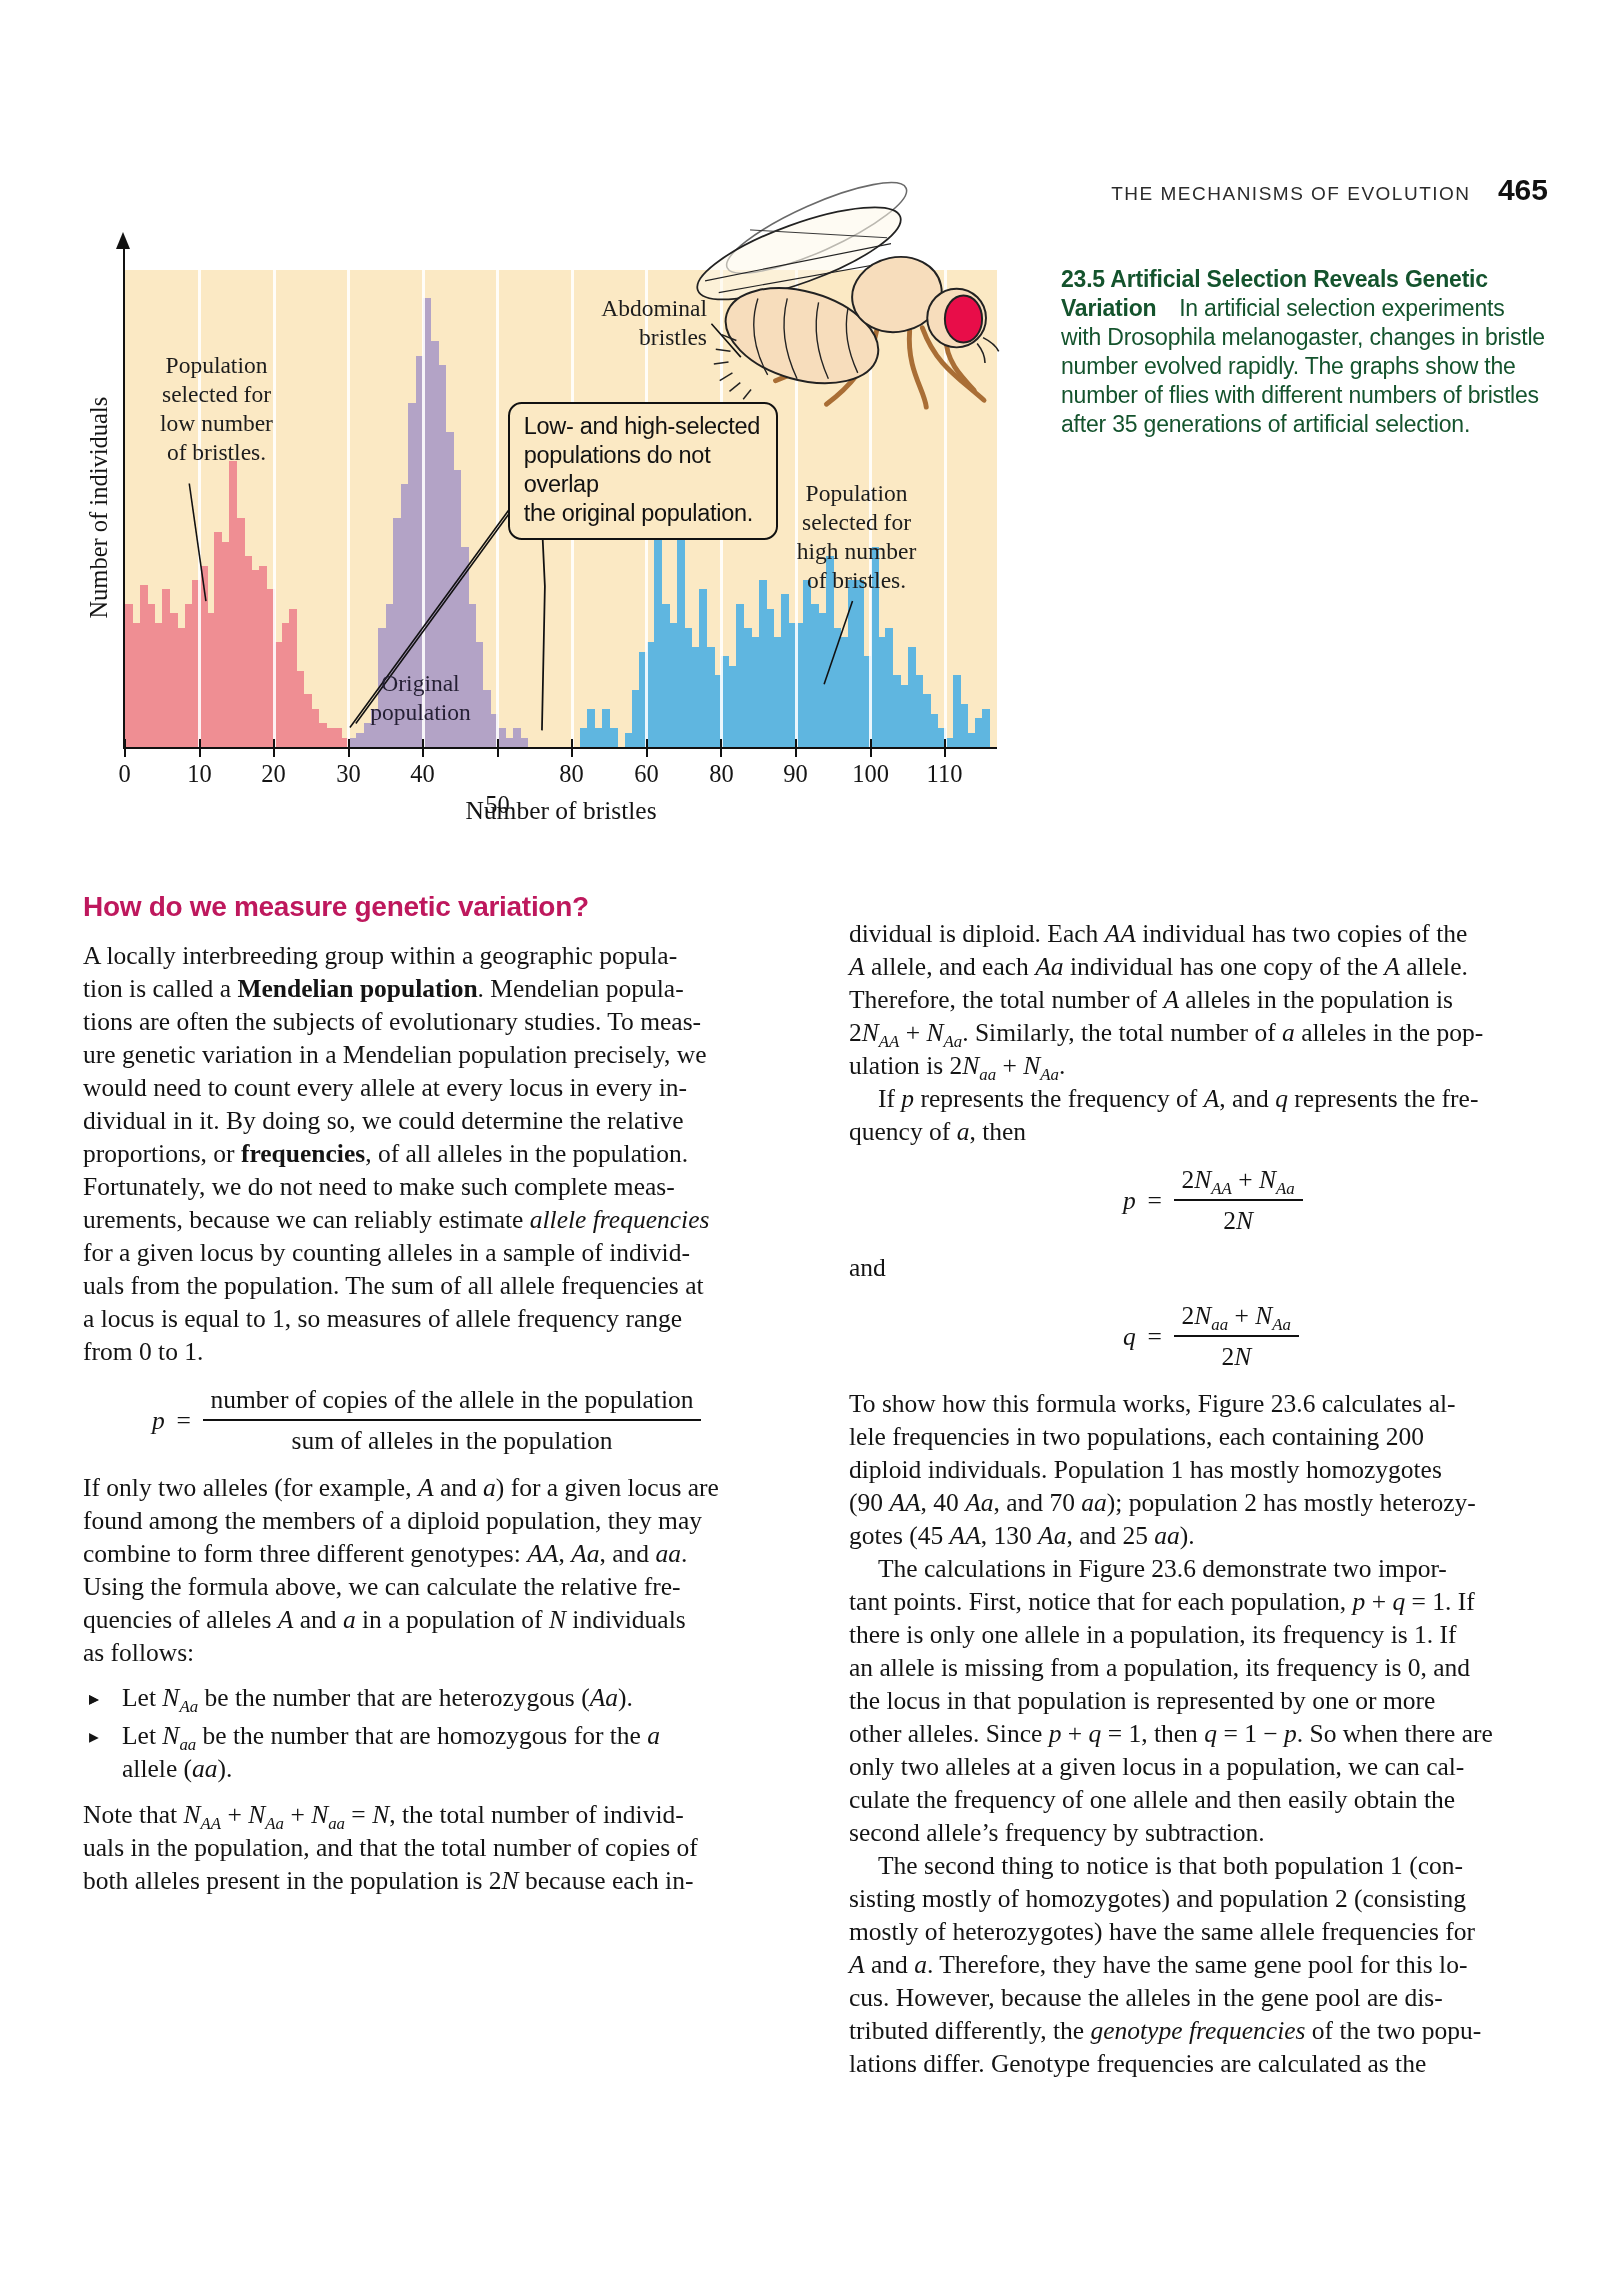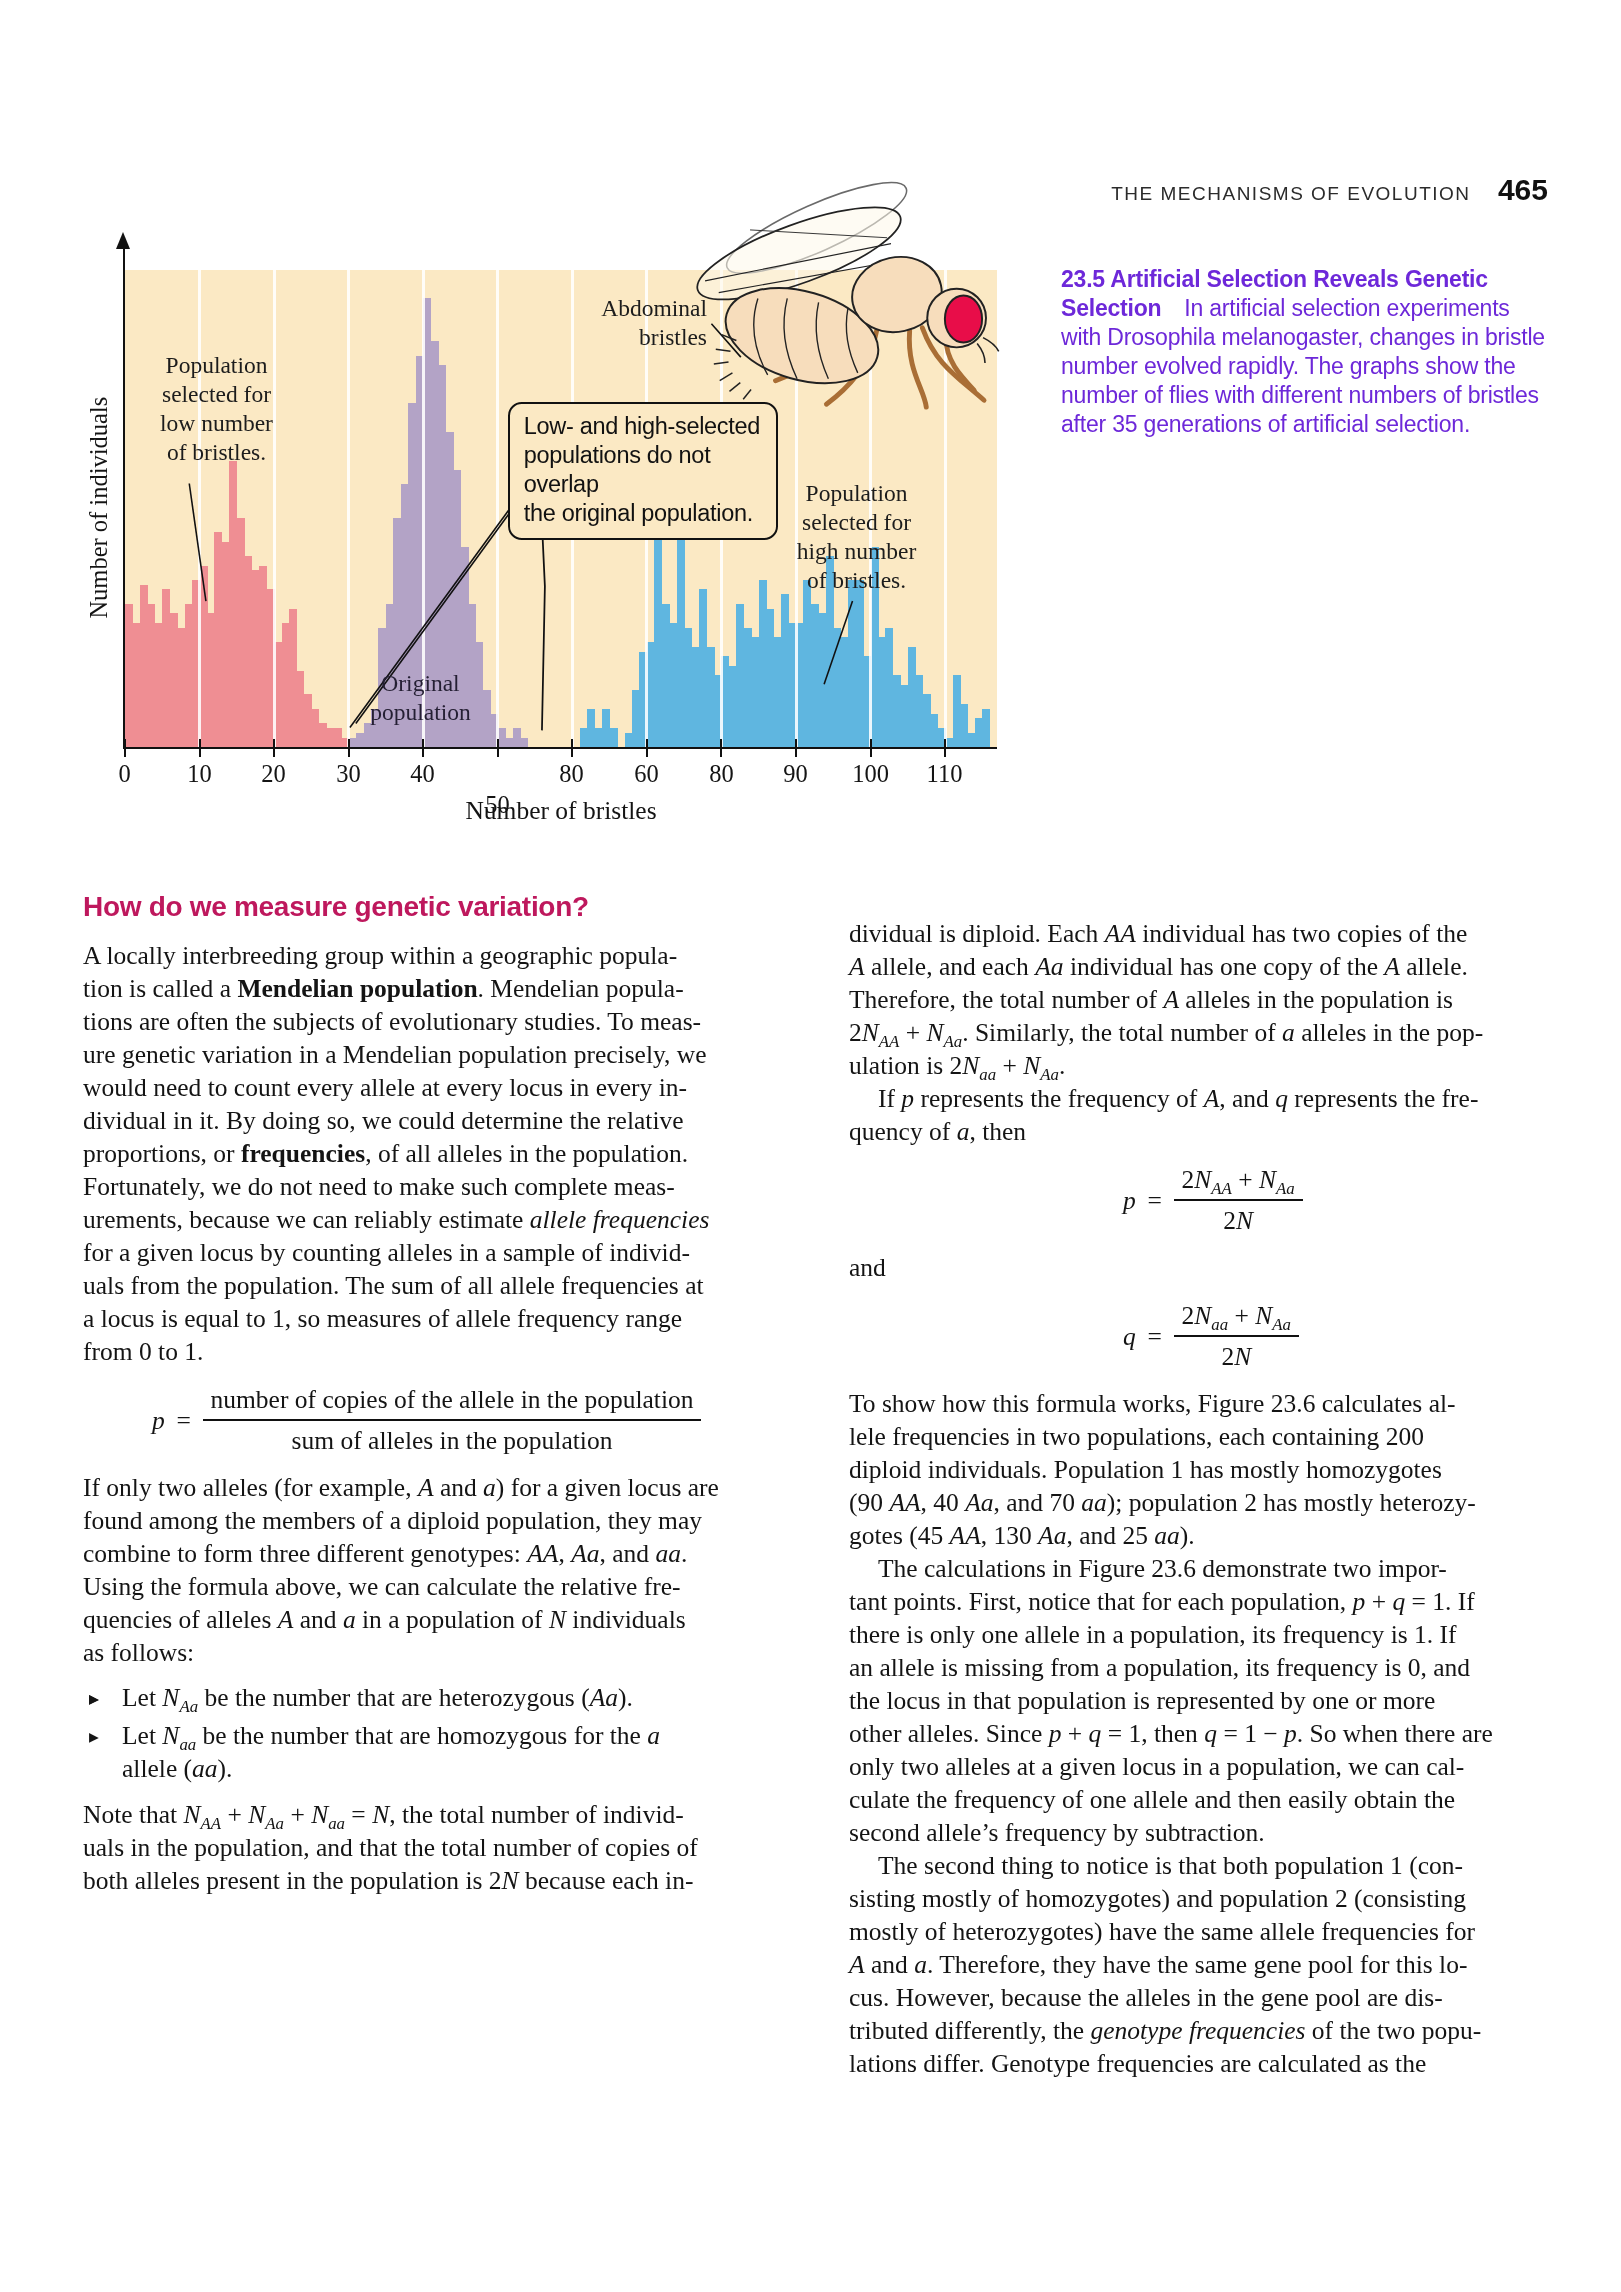--- a/index.html
+++ b/index.html
@@ -28,21 +28,21 @@
   .lbl-orig{left:302px;top:504px;width:123px;color:#241f33;}
   .lbl-high{left:733px;top:314px;width:133px;}
   .lbl-abd{left:525px;top:129px;width:125px;}
   .callout{position:absolute;left:451px;top:237px;width:241px;z-index:6;background:#fbe9c4;border:2.5px solid #111;border-radius:13.7px;padding:7.8px 11.8px 9.8px 13.7px;
            font-family:"Liberation Sans","DejaVu Sans",sans-serif;font-size:23.5px;line-height:29px;letter-spacing:-0.3px;color:#111;}
   .leaders{position:absolute;left:0;top:0;width:965px;height:686px;z-index:4;pointer-events:none;}
   .flysvg{position:absolute;left:632px;top:13.7px;width:314px;height:233px;z-index:5;}
 
   
   .caption{position:absolute;left:1061px;top:265px;width:529px;font-family:"Liberation Sans","DejaVu Sans",sans-serif;
-           font-size:23px;line-height:29px;letter-spacing:-0.2px;color:#6d28d9;}
+           font-size:23px;line-height:29px;letter-spacing:-0.2px;color:#14532d;}
 
   
   .col{position:absolute;top:890px;width:725px;font-size:25.5px;line-height:33px;}
   .col-left{left:83px;}
   .col-right{left:849px;padding-top:26.5px;}
   .col h2{font-family:"Liberation Sans","DejaVu Sans",sans-serif;font-size:28px;letter-spacing:-0.3px;margin:0 0 15.7px 0;font-weight:bold;color:#be185d;}
   .para{margin:0;}
   .ind{text-indent:29px;}
   .formula{display:flex;align-items:center;gap:11.8px;margin:15.7px 0 13.7px 69px;}
   .formula.rcol{margin-left:274px;}
@@ -264,21 +264,21 @@
     <div class="xtick-label" style="left: 344px;">40</div>
     <div class="xtick-label" style="left: 419px; margin-top: 31px;">50</div>
     <div class="xtick-label" style="left: 493px;">80</div>
     <div class="xtick-label" style="left: 568px;">60</div>
     <div class="xtick-label" style="left: 643px;">80</div>
     <div class="xtick-label" style="left: 717px;">90</div>
     <div class="xtick-label" style="left: 792px;">100</div>
     <div class="xtick-label" style="left: 866px;">110</div>
   </div>
 
-<div class="caption"><b>23.5  Artificial Selection Reveals Genetic</b><br><b>Selection</b> In artificial selection experiments<br>with Drosophila melanogaster, changes in bristle<br>number evolved rapidly. The graphs show the<br>number of flies with different numbers of bristles<br>after 35 generations of artificial selection.</div>
+<div class="caption"><b>23.5  Artificial Selection Reveals Genetic</b><br><b>Variation</b> In artificial selection experiments<br>with Drosophila melanogaster, changes in bristle<br>number evolved rapidly. The graphs show the<br>number of flies with different numbers of bristles<br>after 35 generations of artificial selection.</div>
 
 <div class="col col-left">
   <h2>How do we measure genetic variation?</h2>
   <p class="para">A locally interbreeding group within a geographic popula-<br>tion is called a <b>Mendelian population</b>. Mendelian popula-<br>tions are often the subjects of evolutionary studies. To meas-<br>ure genetic variation in a Mendelian population precisely, we<br>would need to count every allele at every locus in every in-<br>dividual in it. By doing so, we could determine the relative<br>proportions, or <b>frequencies</b>, of all alleles in the population.<br>Fortunately, we do not need to make such complete meas-<br>urements, because we can reliably estimate <i>allele frequencies</i><br>for a given locus by counting alleles in a sample of individ-<br>uals from the population. The sum of all allele frequencies at<br>a locus is equal to 1, so measures of allele frequency range<br>from 0 to 1.</p>
   <div class="formula">
     <span class="f-lhs"><i>p</i></span>
     <span>=</span>
     <span class="frac">
       <span class="num">number of copies of the allele in the population</span>
       <span class="den">sum of alleles in the population</span>

